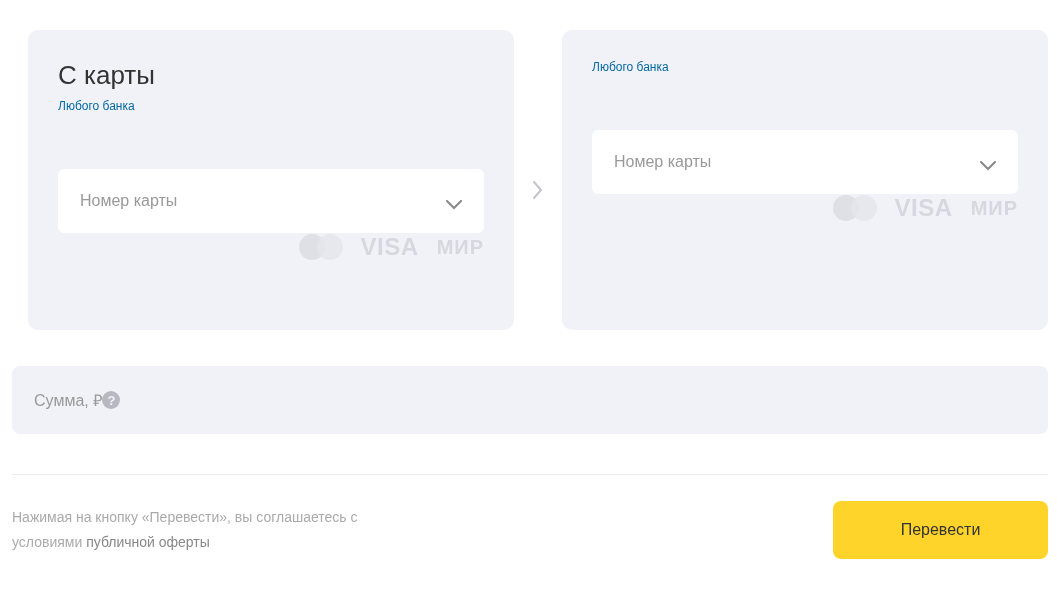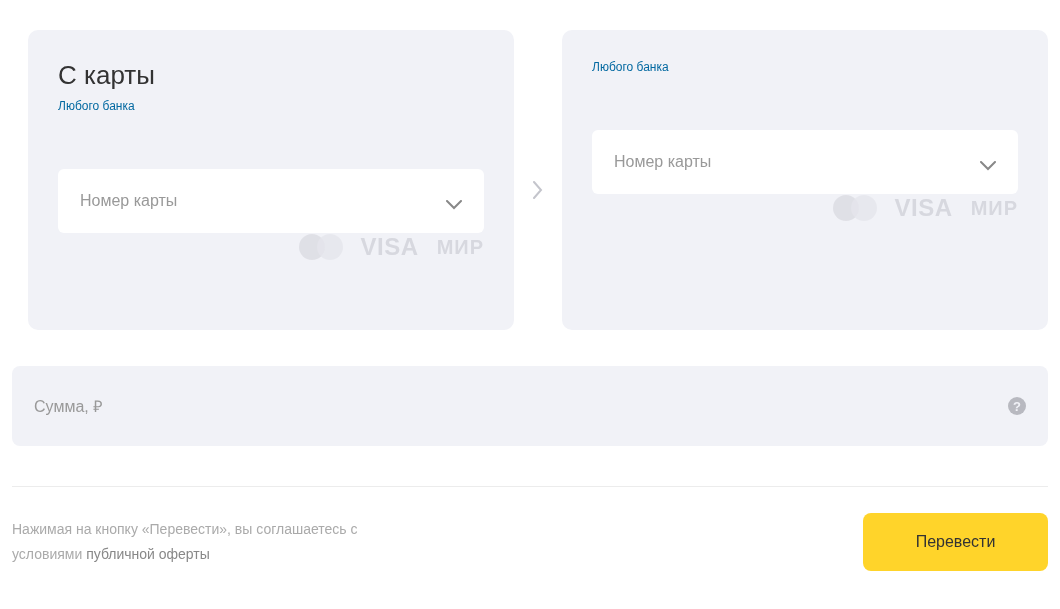--- a/index.html
+++ b/index.html
@@ -107,24 +107,24 @@
       font-size: 20px;
       font-weight: 800;
       letter-spacing: 1px;
       color: #a8a9b3;
       display: inline-flex;
       align-items: center;
     }
     .amount-row {
       background: #f1f2f7;
       border-radius: 8px;
-      height: 80px;
-      display: flex;
-      align-items: center;
-      justify-content: space-between;
+      height: 68px;
+      display: flex;
+      align-items: center;
+      justify-content: flex-start;
       padding: 0 22px;
       margin-bottom: 40px;
     }
     .amount-placeholder {
       font-size: 16px;
       color: #999999;
     }
     .help-icon {
       width: 18px;
       height: 18px;
@@ -155,21 +155,21 @@
       max-width: 400px;
     }
     .disclaimer .link {
       color: #888888;
       cursor: pointer;
     }
     .transfer-btn {
       background: #ffd42a;
       border: none;
       border-radius: 8px;
-      width: 185px;
+      width: 215px;
       height: 58px;
       font-size: 16px;
       color: #333333;
       cursor: pointer;
       font-family: inherit;
     }
   </style>
 </head>
 <body>
 

